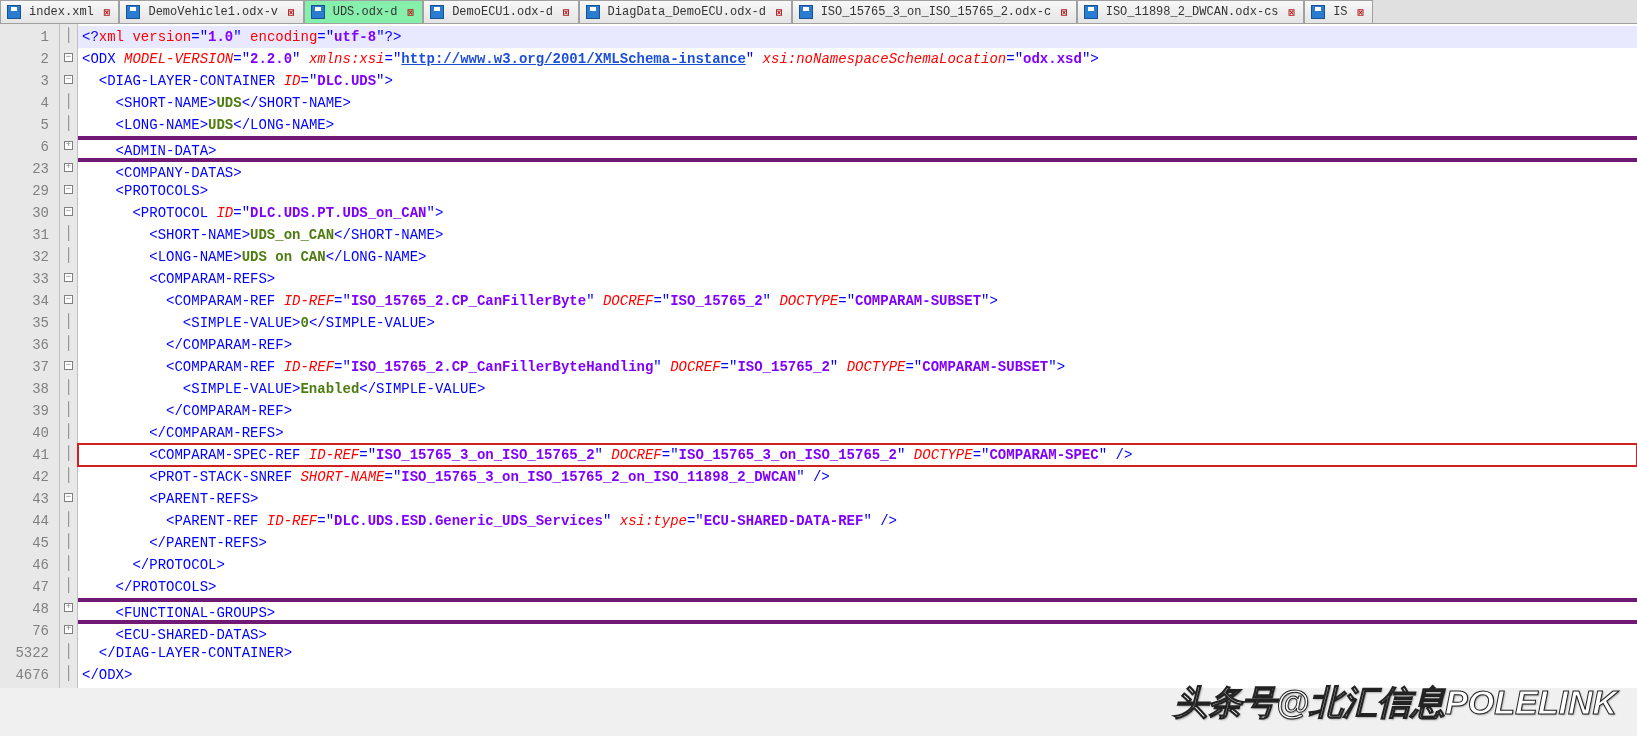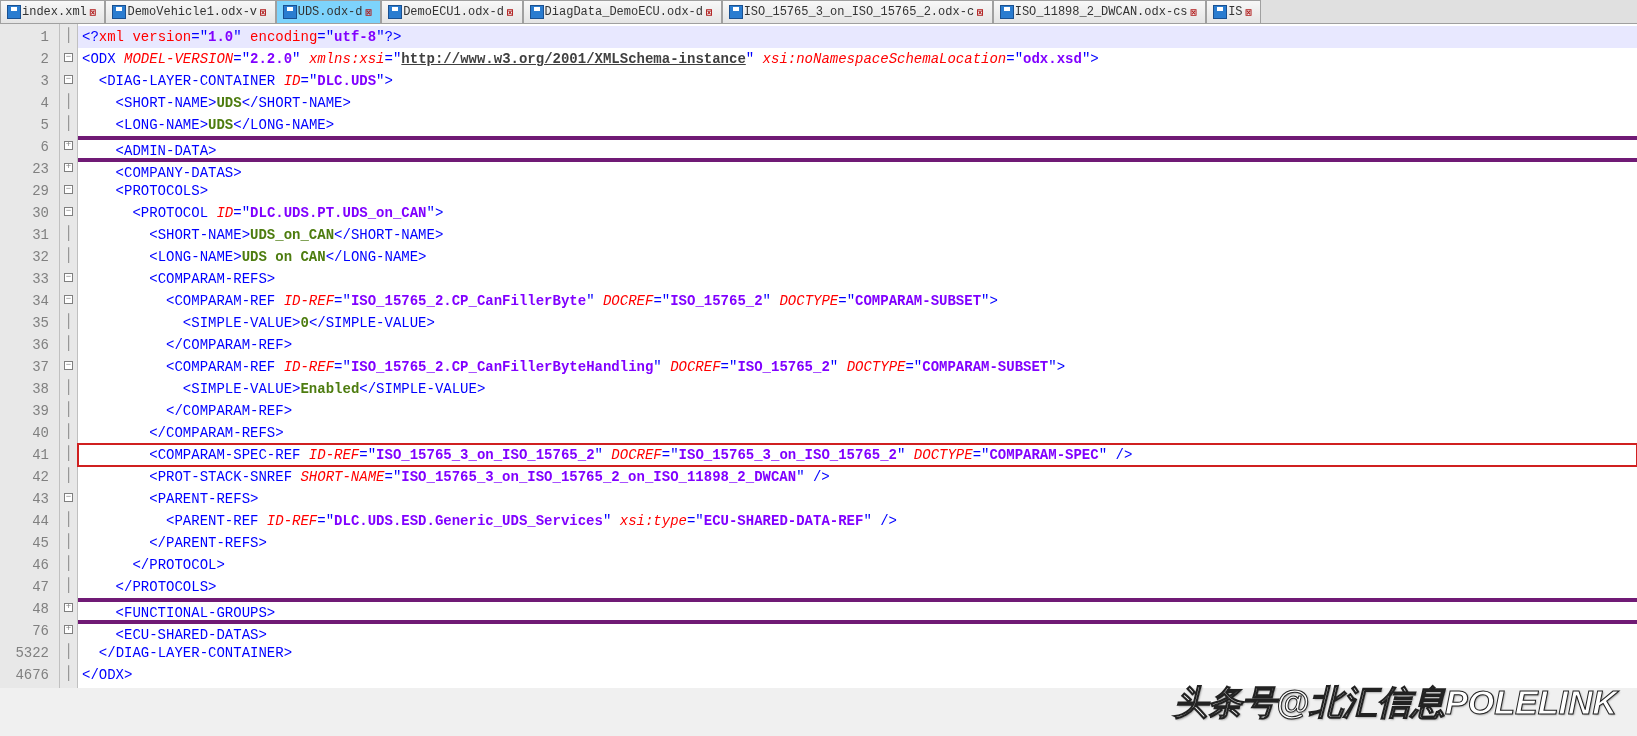--- a/index.html
+++ b/index.html
@@ -12,32 +12,32 @@
   }
   .tab-bar {
     display: flex;
     background: #e0e0e0;
     border-bottom: 1px solid #a0a0a0;
     height: 24px;
   }
   .tab {
     display: flex;
     align-items: center;
-    gap: 1px;
+    gap: 8px;
     padding: 2px 6px;
     background: linear-gradient(#f8f8f8,#e4e4e4);
     border: 1px solid #a0a0a0;
     border-bottom: none;
     font-family: "SimSun","Courier New",monospace;
     font-size: 12px;
     color: #333;
     cursor: pointer;
     white-space: nowrap;
   }
-  .tab.active { background: #7dd3fc; }
+  .tab.active { background: #86efac; }
   .tab .disk { width:14px;height:14px;background:#2a7cd0;border:1px solid #1a5090;position:relative;display:inline-block; }
   .tab .disk::after{content:"";position:absolute;top:1px;left:3px;width:6px;height:4px;background:#fff;}
   .tab .close { color:#b01818;font-weight:bold;font-size:11px;padding:0 2px; }
   .editor {
     display:flex;
     background:#fff;
   }
   .gutter {
     background:#e8e8e8;
     text-align:right;
@@ -69,21 +69,21 @@
   .line { height:22px; padding-left:4px; }
   .line.current { background:#e8e8ff; }
   .line.boxed { outline:2px solid #d02020; outline-offset:-1px; }
   .hr-line { border-top:4px solid #701a75; }
   .br { color:#0000ff; } 
   .tag { color:#0000ff; }
   .attr { color:#ff0000;font-style:italic; }
   .str { color:#8000ff; font-weight:bold; }
   .txt { color:#4d7c0f; font-weight:bold; }
   .pi { color:#ff0000; }
-  .url { color:#404040; text-decoration:underline; font-weight:bold;}
+  .url { color:#1d4ed8; text-decoration:underline; font-weight:bold;}
   .watermark {
     position:fixed; right:20px; bottom:10px;
     font-size:34px; font-weight:bold; color:#fff;
     -webkit-text-stroke:1px #222; text-shadow:1px 1px 2px rgba(0,0,0,.4);
     font-style:italic; pointer-events:none; font-family:"Arial Black","Microsoft YaHei",sans-serif;
   }
 </style>
 </head>
 <body>
 

